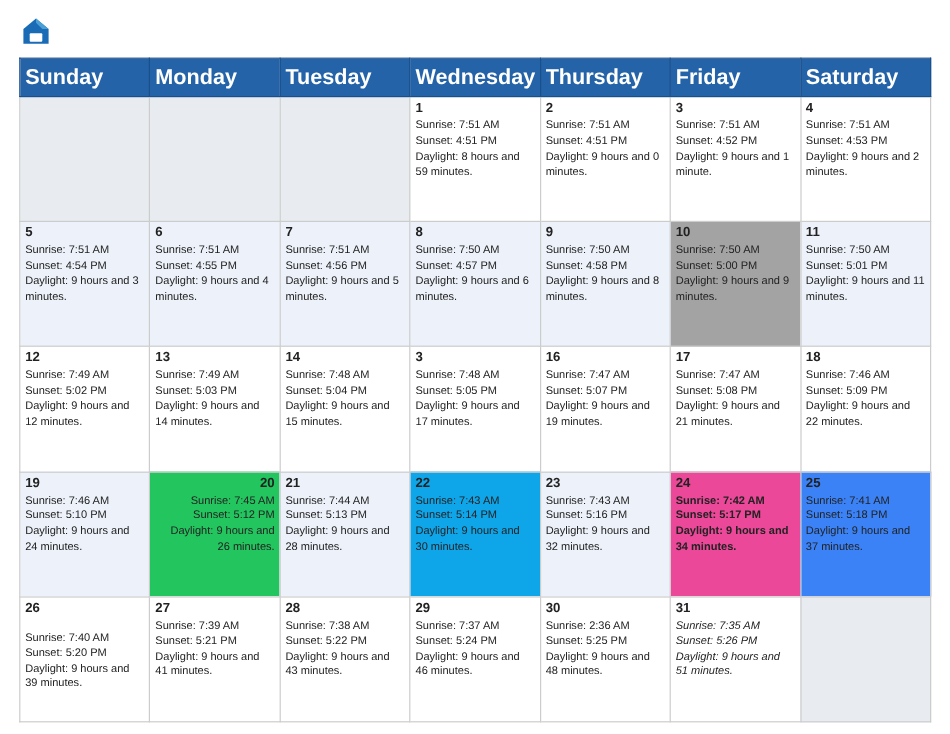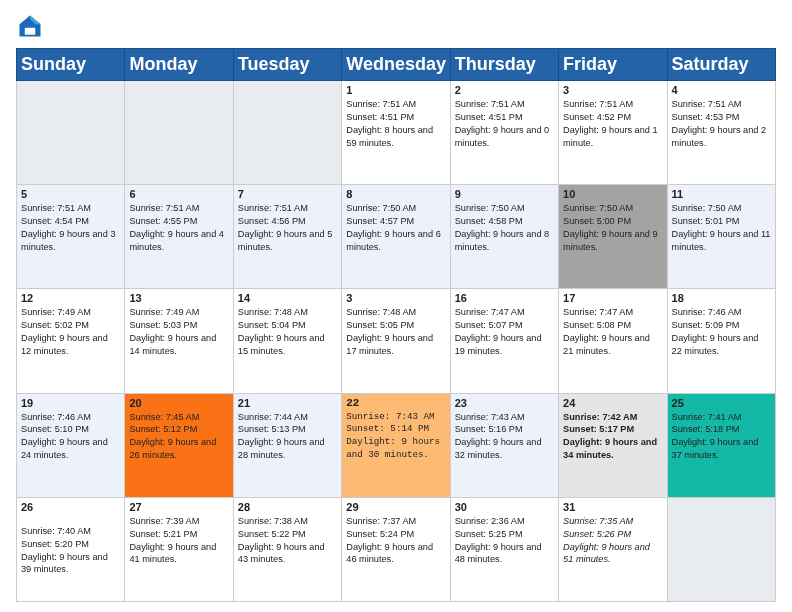--- a/index.html
+++ b/index.html
@@ -246,51 +246,51 @@
 Daylight: 9 hours and 22 minutes.</div>
           </td>
         </tr>
         <tr>
           <td style="background: rgb(237, 242, 250);">
             <div class="day-number">19</div>
             <div class="day-info" style="white-space: pre-line;">Sunrise: 7:46 AM
 Sunset: 5:10 PM
 Daylight: 9 hours and 24 minutes.</div>
           </td>
-          <td style="background: #f97316;">
+          <td style="background: #22c55e; text-align: right;">
             <div class="day-number">20</div>
             <div class="day-info" style="white-space: pre-line;">Sunrise: 7:45 AM
 Sunset: 5:12 PM
 Daylight: 9 hours and 26 minutes.</div>
           </td>
           <td style="background: rgb(237, 242, 250);">
             <div class="day-number">21</div>
             <div class="day-info" style="white-space: pre-line;">Sunrise: 7:44 AM
 Sunset: 5:13 PM
 Daylight: 9 hours and 28 minutes.</div>
           </td>
-          <td style="background: #fdba74; font-family: Liberation Mono, monospace;">
+          <td style="background: #0ea5e9;">
             <div class="day-number">22</div>
             <div class="day-info" style="white-space: pre-line;">Sunrise: 7:43 AM
 Sunset: 5:14 PM
 Daylight: 9 hours and 30 minutes.</div>
           </td>
           <td style="background: rgb(237, 242, 250);">
             <div class="day-number">23</div>
             <div class="day-info" style="white-space: pre-line;">Sunrise: 7:43 AM
 Sunset: 5:16 PM
 Daylight: 9 hours and 32 minutes.</div>
           </td>
-          <td style="background: #e5e5e5;">
+          <td style="background: #ec4899;">
             <div class="day-number">24</div>
             <div class="day-info" style="white-space: pre-line; font-weight: bold;">Sunrise: 7:42 AM
 Sunset: 5:17 PM
 Daylight: 9 hours and 34 minutes.</div>
           </td>
-          <td style="background: #14b8a6;">
+          <td style="background: #3b82f6;">
             <div class="day-number">25</div>
             <div class="day-info" style="white-space: pre-line;">Sunrise: 7:41 AM
 Sunset: 5:18 PM
 Daylight: 9 hours and 37 minutes.</div>
           </td>
         </tr>
         <tr>
           <td>
             <div class="day-number">26</div>
             <div class="day-info" style="white-space: pre-line; margin-top: 12px;">Sunrise: 7:40 AM

